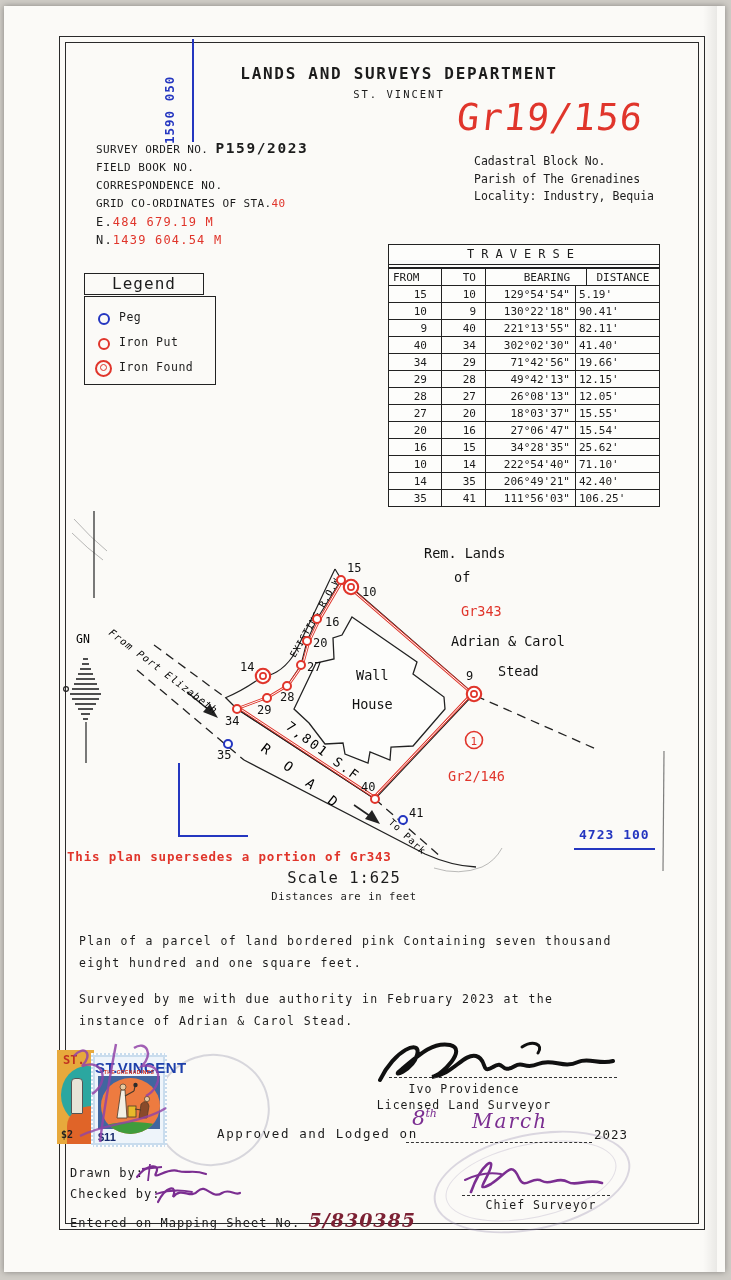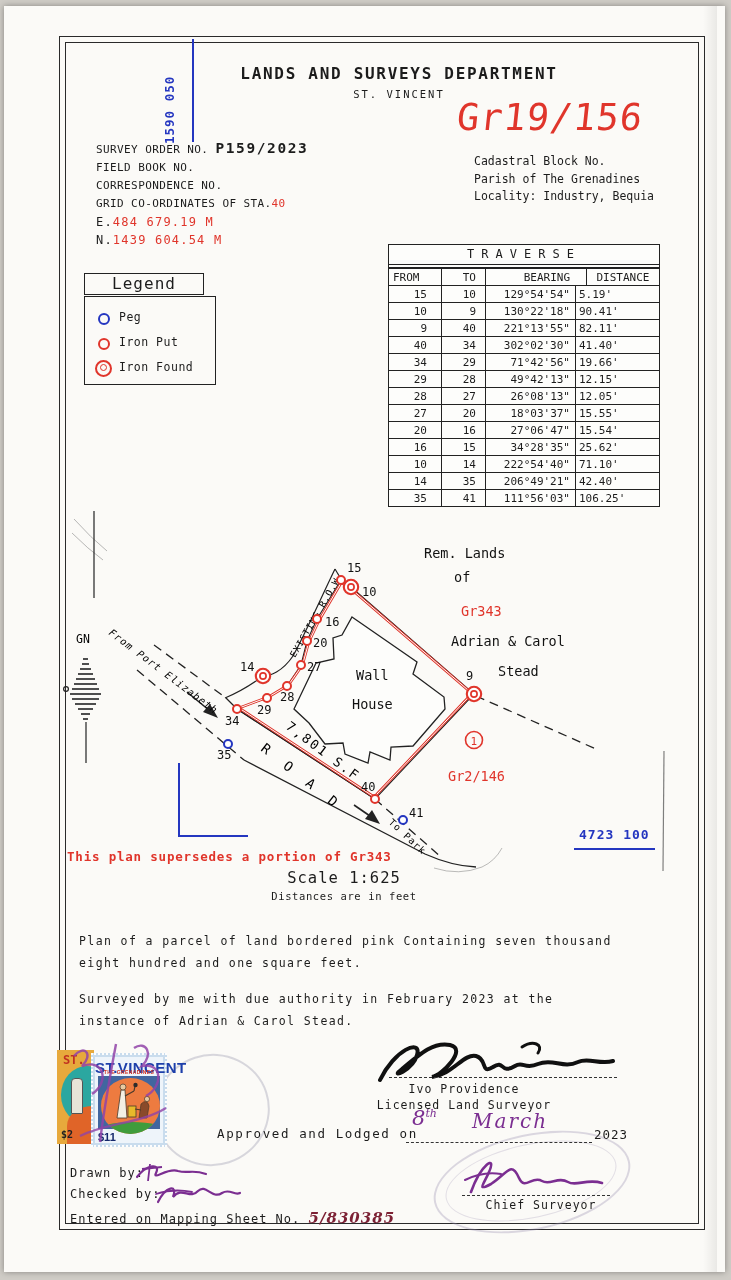--- a/index.html
+++ b/index.html
@@ -371,21 +371,21 @@
   <div class="abs foot" style="top:1160px;">Drawn by:</div>
   <svg class="abs" style="left:128px;top:1155px;" width="84" height="24" viewBox="0 0 84 24">
     <path d="M5,16 C15,3 29,2 24,12 C20,20 36,6 46,10 C56,13 60,8 74,13" fill="none" stroke="#7b2e91" stroke-width="2.2" stroke-linecap="round"></path>
     <path d="M10,8 L30,6 M18,3 L16,20" fill="none" stroke="#7b2e91" stroke-width="1.8"></path>
   </svg>
   <div class="abs foot" style="top:1181px;">Checked by:</div>
   <svg class="abs" style="left:148px;top:1176px;" width="92" height="26" viewBox="0 0 92 26">
     <path d="M6,20 C14,4 26,2 21,15 C30,4 38,18 46,9 C54,1 60,18 70,11 C78,6 82,14 88,11" fill="none" stroke="#7b2e91" stroke-width="2.2" stroke-linecap="round"></path>
     <path d="M4,12 C16,8 30,8 40,10" fill="none" stroke="#7b2e91" stroke-width="1.8" stroke-linecap="round"></path>
   </svg>
-  <div class="abs foot" style="top:1203px;"><span>Entered on Mapping Sheet No.</span> <span class="hand" style="color:#7c2134;font-size:15px;font-weight:bold;letter-spacing:1px;">5/830385</span></div>
+  <div class="abs foot" style="top:1203px;"><span>Entered on Mapping Sheet No.</span> <span class="hand" style="color:#7c2134;font-size:19px;font-weight:bold;letter-spacing:1px;">5/830385</span></div>
 
   <div class="abs stamp2">
     <div class="circ"></div>
     <div class="wedge"></div>
     <div class="fig"></div>
     <div class="st2c">ST.</div>
     <div class="st2v">$2</div>
   </div>
   <div class="abs stamp10">
     <div class="inner">

